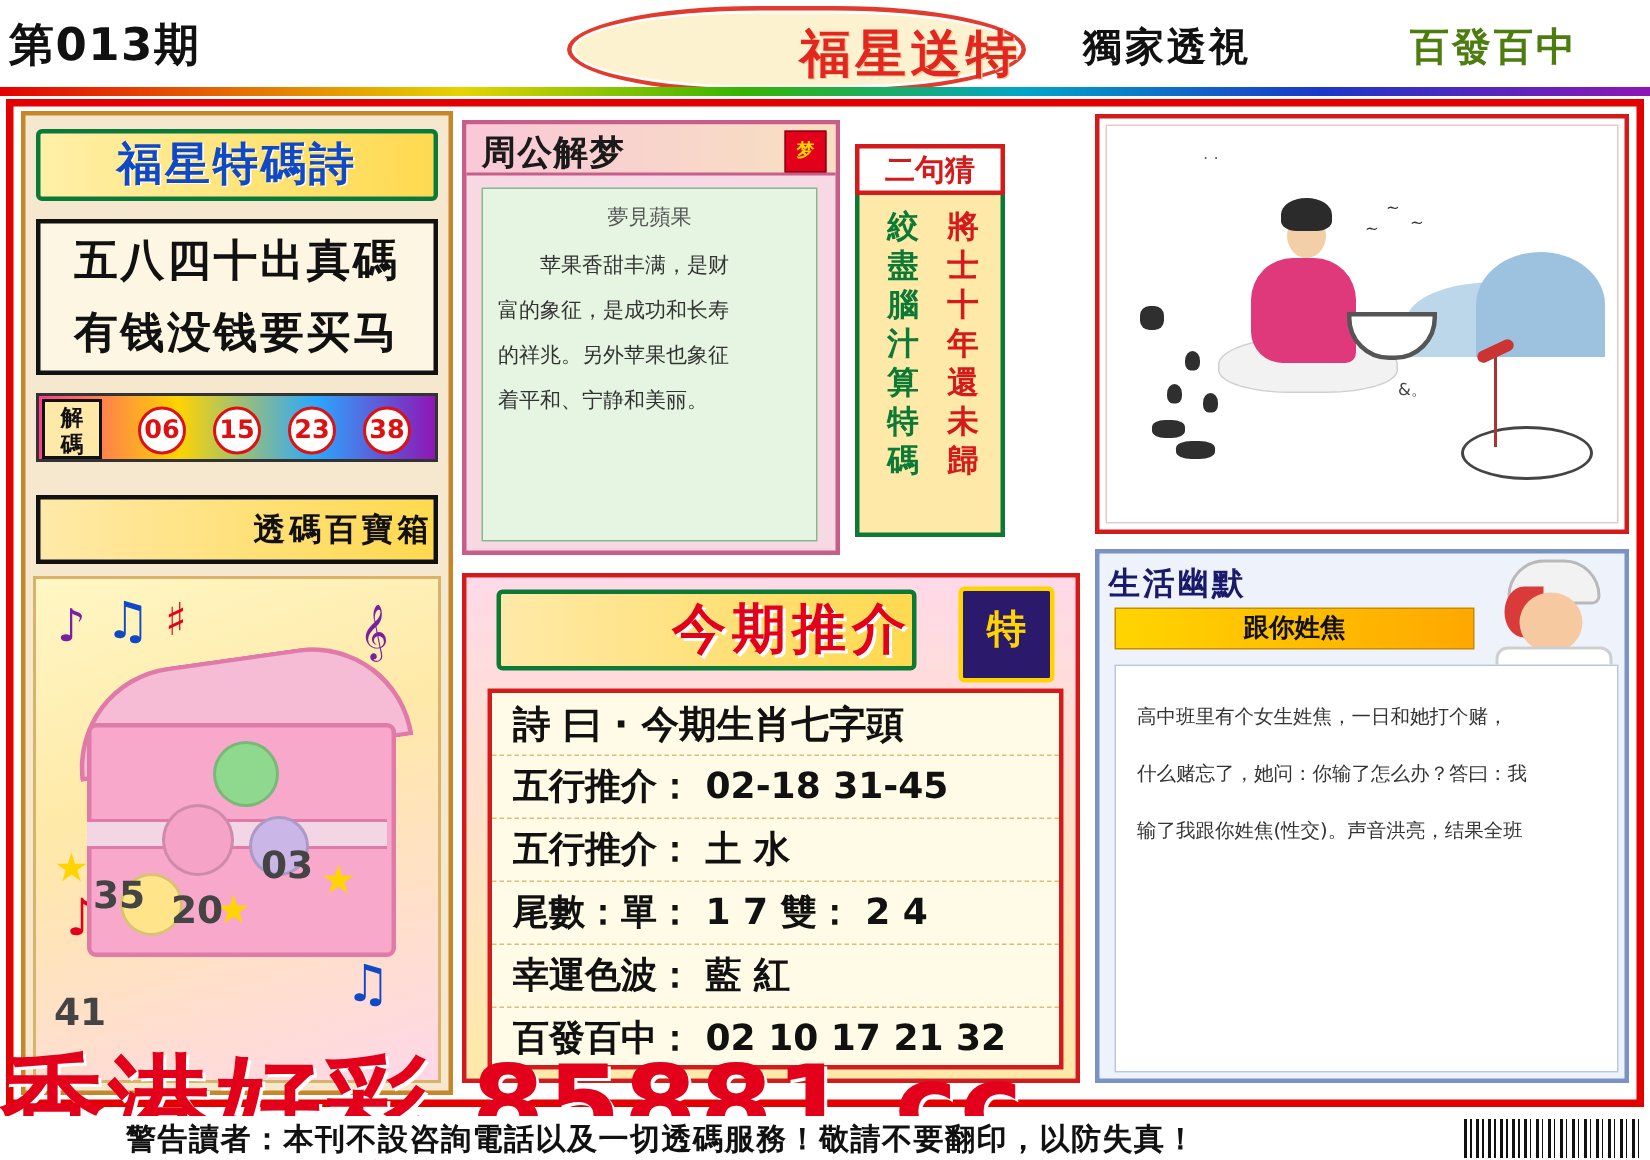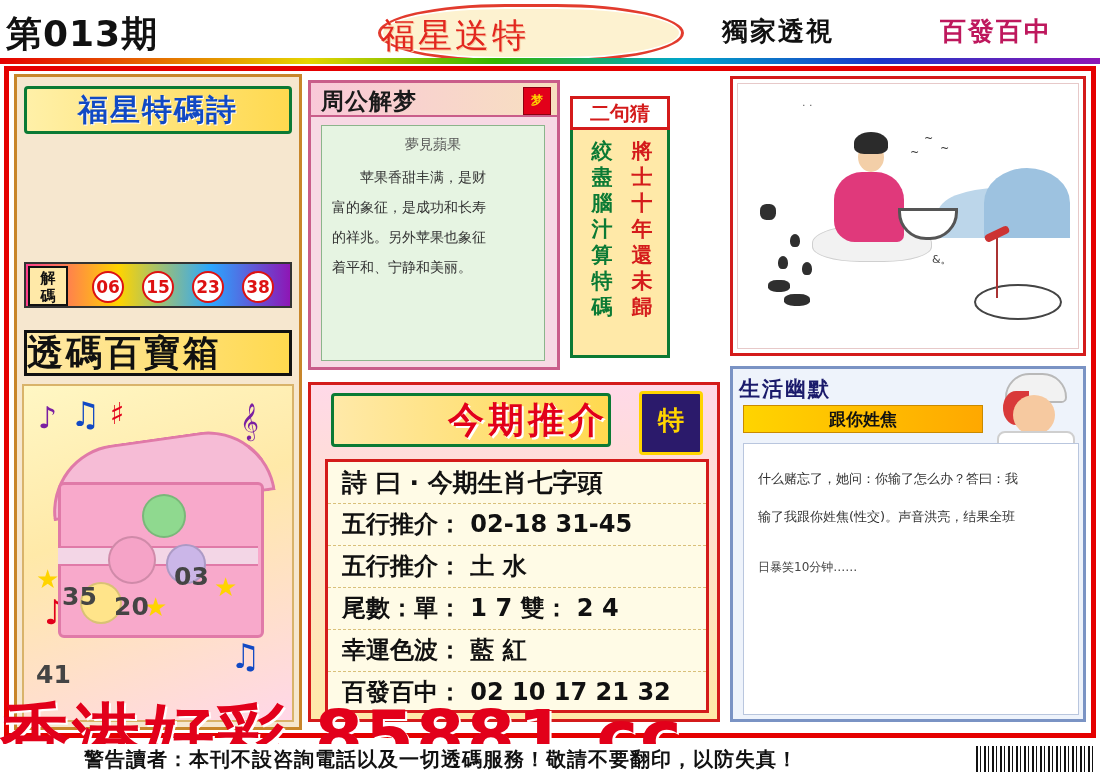--- a/index.html
+++ b/index.html
@@ -12,45 +12,45 @@
   }
   .page{position:relative;width:1100px;height:773px;}
 
   
   .header{
     position:absolute;left:0;top:0;width:1100px;height:62px;
     background:#ffffff;
   }
   .issue{
     position:absolute;left:6px;top:10px;
-    font-size:36px;font-weight:bold;color:#111;
+    font-size:30px;font-weight:bold;color:#111;
     font-family:"DejaVu Sans",sans-serif;
     letter-spacing:1px;
   }
   .title-banner{
     position:absolute;left:378px;top:4px;width:300px;height:52px;
     background:#fdf2d0;
     border:3px solid #e23b2e;
     border-radius:50%/60%;
     box-shadow:0 0 0 2px #fff inset;
   }
   .title-banner span{
-    position:absolute;left:0;right:0;top:6px;text-align:left;
-    font-size:34px;font-weight:normal;color:#e2271f;
+    position:absolute;left:0;right:0;top:6px;text-align:right;
+    font-size:34px;font-weight:bold;color:#e2271f;
     font-family:"DejaVu Sans",sans-serif;
     letter-spacing:3px;
     text-shadow:1px 1px 0 #f7c9a0;
   }
   .hdr-2{
     position:absolute;left:722px;top:14px;
     font-size:26px;font-weight:bold;color:#111;letter-spacing:2px;
   }
   .hdr-3{
     position:absolute;left:940px;top:14px;
-    font-size:26px;font-weight:bold;color:#be185d;letter-spacing:2px;
+    font-size:26px;font-weight:bold;color:#4d7c0f;letter-spacing:2px;
   }
 
   
   .rainbow{
     position:absolute;left:0;top:58px;width:1100px;height:6px;
     background:linear-gradient(90deg,#e50000 0%,#e56b00 14%,#e5d400 28%,#35b500 45%,#00a5c8 62%,#1c37c8 80%,#8e16b5 100%);
   }
 
   
   .body-frame{
@@ -110,22 +110,22 @@
     background:#ffffff;border:2px solid #d11;box-sizing:border-box;
     text-align:center;line-height:28px;font-size:17px;font-weight:bold;color:#d11;
   }
 
   .box-title{
     position:absolute;left:24px;top:330px;width:268px;height:46px;
     background:linear-gradient(90deg,#ffe9a8,#ffd94f);
     border:3px solid #111;box-sizing:border-box;
   }
   .box-title span{
-    display:block;text-align:left;line-height:40px;
-    font-size:36px;font-weight:bold;color:#111;letter-spacing:3px;
+    display:block;text-align:right;line-height:40px;
+    font-size:21px;font-weight:bold;color:#111;letter-spacing:3px;
   }
 
   .treasure{
     position:absolute;left:22px;top:384px;width:272px;height:338px;
     background:linear-gradient(160deg,#fff7c4,#ffe9a8 40%,#ffd7e8);
     border:2px solid #d9b36a;box-sizing:border-box;overflow:hidden;
   }
   .chest{
     position:absolute;left:34px;top:96px;width:200px;height:150px;
     background:#f8a9cb;border:3px solid #e07aa8;border-radius:6px;
@@ -318,20 +318,24 @@
   <div class="rainbow"></div>
 
   <div class="body-frame"></div>
 
   <div class="left-col"></div>
 
   <div class="lucky-title">
     <span>福星特碼詩</span>
   </div>
 
+  <div class="verse-box">
+    <div class="verse-line">五八四十出真碼</div>
+    <div class="verse-line">有钱没钱要买马</div>
+  </div>
 
   <div class="ball-strip">
     <div class="jm-badge">
       <div>解</div>
       <div>碼</div>
     </div>
     <div class="ball" style="left:66px;">06</div>
     <div class="ball" style="left:116px;">15</div>
     <div class="ball" style="left:166px;">23</div>
     <div class="ball" style="left:216px;">38</div>
@@ -467,23 +471,23 @@
   <div class="humor-box">
     <div class="humor-head">生活幽默</div>
     <div class="humor-sub">跟你姓焦</div>
     <div class="chef">
       <div class="chef-hat"></div>
       <div class="chef-hair"></div>
       <div class="chef-face"></div>
       <div class="chef-body"></div>
     </div>
     <div class="humor-panel">
+      <p class="humor-p">高中班里有个女生姓焦，一日和她打个赌，</p>
       <p class="humor-p">什么赌忘了，她问：你输了怎么办？答曰：我</p>
       <p class="humor-p">输了我跟你姓焦(性交)。声音洪亮，结果全班</p>
-      <p class="humor-p small">日暴笑10分钟……</p>
     </div>
   </div>
 
   <div class="watermark">
     <span class="cn">香港好彩</span>
     <span class="num">85881.cc</span>
   </div>
 
   <div class="warn">
     <span>警告讀者：本刊不設咨詢電話以及一切透碼服務！敬請不要翻印，以防失真！</span>

